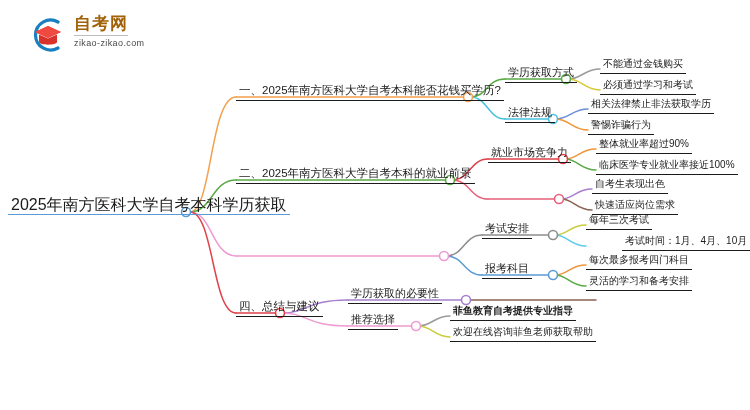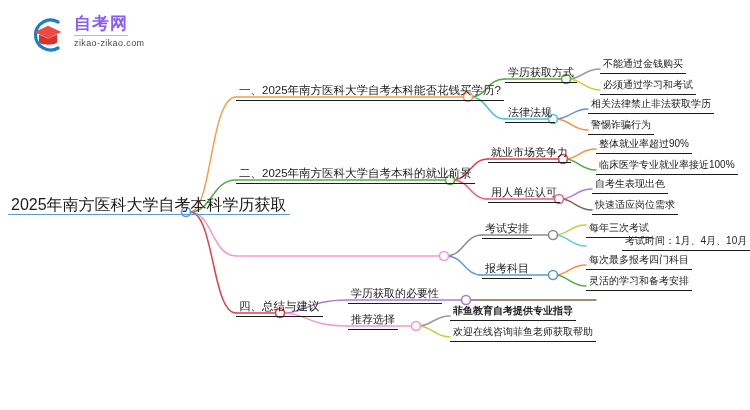--- a/index.html
+++ b/index.html
@@ -10,21 +10,21 @@
     overflow:hidden;
     position:relative;
   }
   #stage{position:absolute;left:0;top:0;width:750px;height:410px;}
   svg#wires{position:absolute;left:0;top:0;width:750px;height:410px;}
 
   
   .logo{position:absolute;left:28px;top:12px;width:150px;height:46px;}
   .logo-mark{position:absolute;left:0;top:4px;width:40px;height:38px;}
   .logo-text{position:absolute;left:46px;top:2px;}
-  .logo-cn{font-size:17px;font-weight:bold;color:#8b5cf6;letter-spacing:1px;line-height:19px;
+  .logo-cn{font-size:17px;font-weight:bold;color:#a16207;letter-spacing:1px;line-height:19px;
            border-bottom:1px solid #bdbdbd;padding-bottom:2px;display:inline-block;}
   .logo-url{font-size:9px;color:#4a4a4a;letter-spacing:.4px;margin-top:2px;}
 
   
   .node{position:absolute;white-space:nowrap;color:#1b1b1b;}
   .node .lbl{display:inline-block;padding:0 3px 2px 3px;line-height:15px;}
 
   .root{font-size:12.5px;}
   .root .lbl{border-bottom:1.6px solid #5b9bd5;font-size:16px;}
 
@@ -165,34 +165,31 @@
   </div>
   <div class="node lv2" style="left:488px;top:145px;color:#e0414a;">
     <span class="lbl">就业市场竞争力</span>
   </div>
   <div class="node lv3" style="left:596px;top:136px;color:#f0963c;">
     <span class="lbl">整体就业率超过90%</span>
   </div>
   <div class="node lv3" style="left:596px;top:157px;color:#5aaa46;">
     <span class="lbl">临床医学专业就业率接近100%</span>
   </div>
-  <div class="node lv2" style="left:488px;top:185px;color:#e8607a;">
-    <span class="lbl">用人单位认可</span>
-  </div>
   <div class="node lv3" style="left:592px;top:176px;color:#a77fd0;">
     <span class="lbl">自考生表现出色</span>
   </div>
   <div class="node lv3" style="left:592px;top:197px;color:#8a6253;">
     <span class="lbl">快速适应岗位需求</span>
   </div>
 
   <div class="node lv2" style="left:482px;top:221px;color:#8d8d8d;">
     <span class="lbl">考试安排</span>
   </div>
-  <div class="node lv3" style="left:586px;top:212px;color:#c9cc3c;margin-top:8px;">
+  <div class="node lv3" style="left:586px;top:212px;color:#c9cc3c;">
     <span class="lbl">每年三次考试</span>
   </div>
   <div class="node lv3" style="left:586px;top:233px;color:#5ecbe8;margin-left:36px;">
     <span class="lbl">考试时间：1月、4月、10月</span>
   </div>
   <div class="node lv2" style="left:482px;top:261px;color:#5b9bd5;">
     <span class="lbl">报考科目</span>
   </div>
   <div class="node lv3" style="left:586px;top:252px;color:#f0963c;">
     <span class="lbl">每次最多报考四门科目</span>

